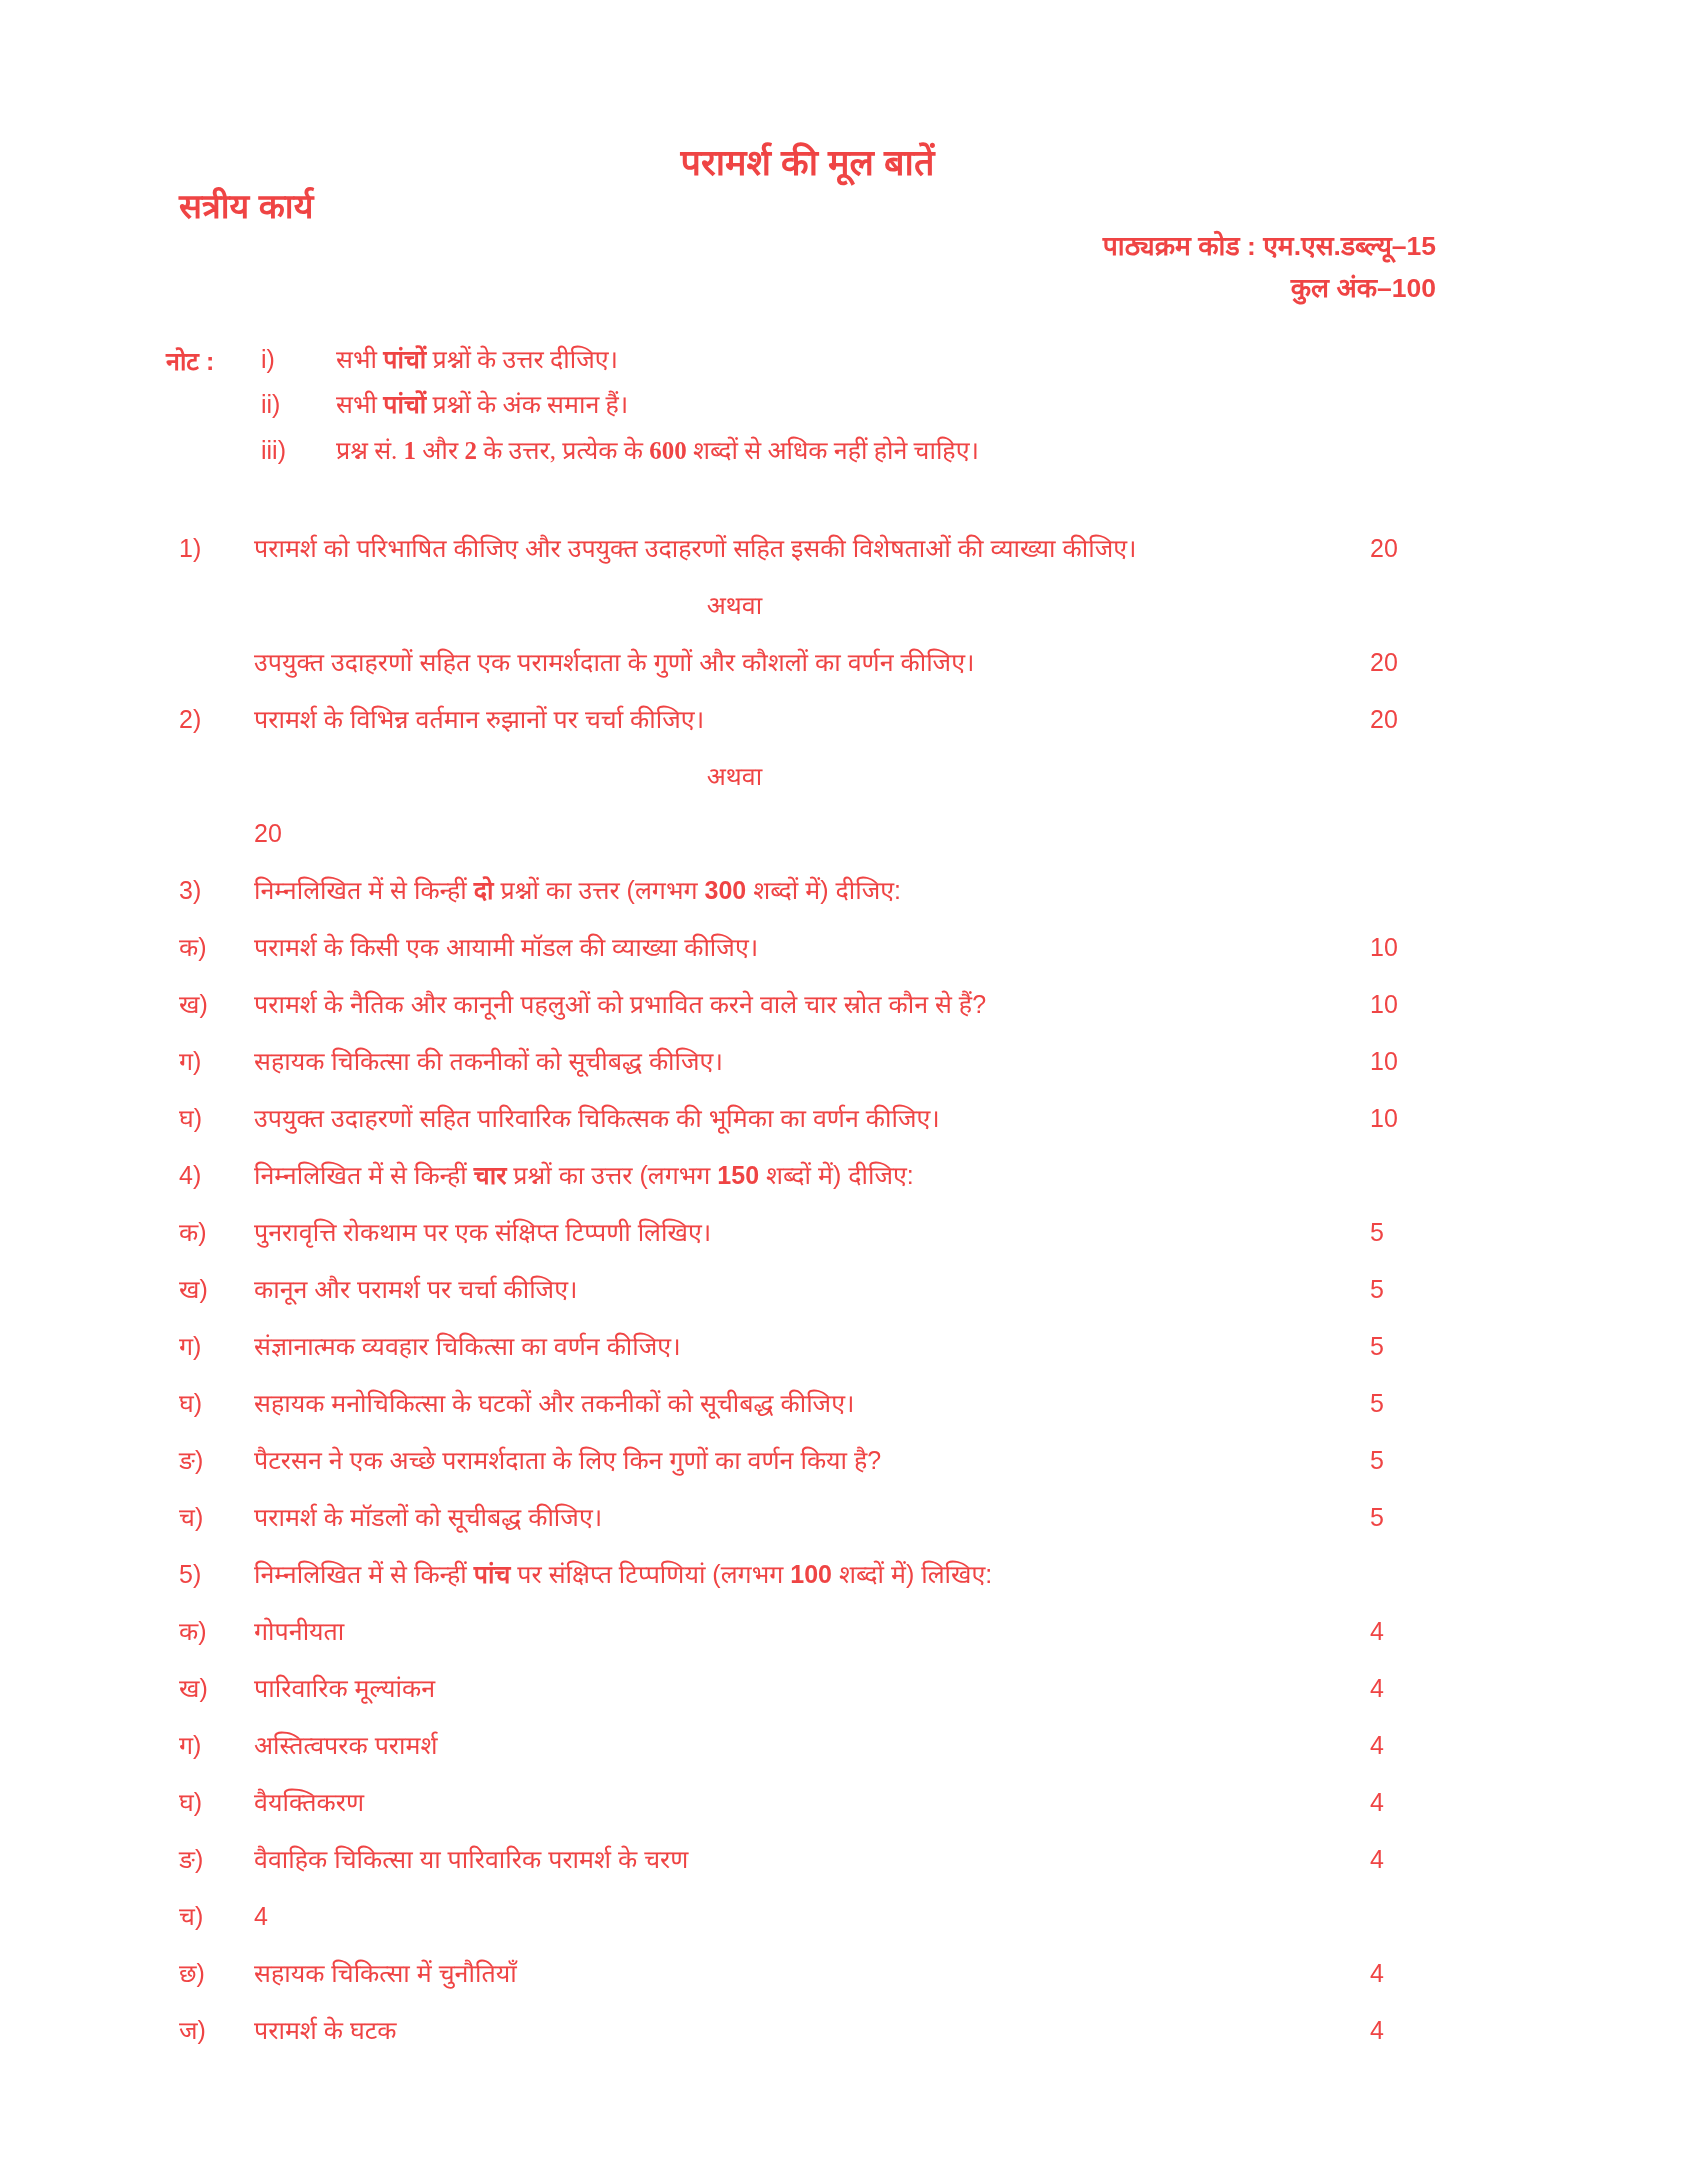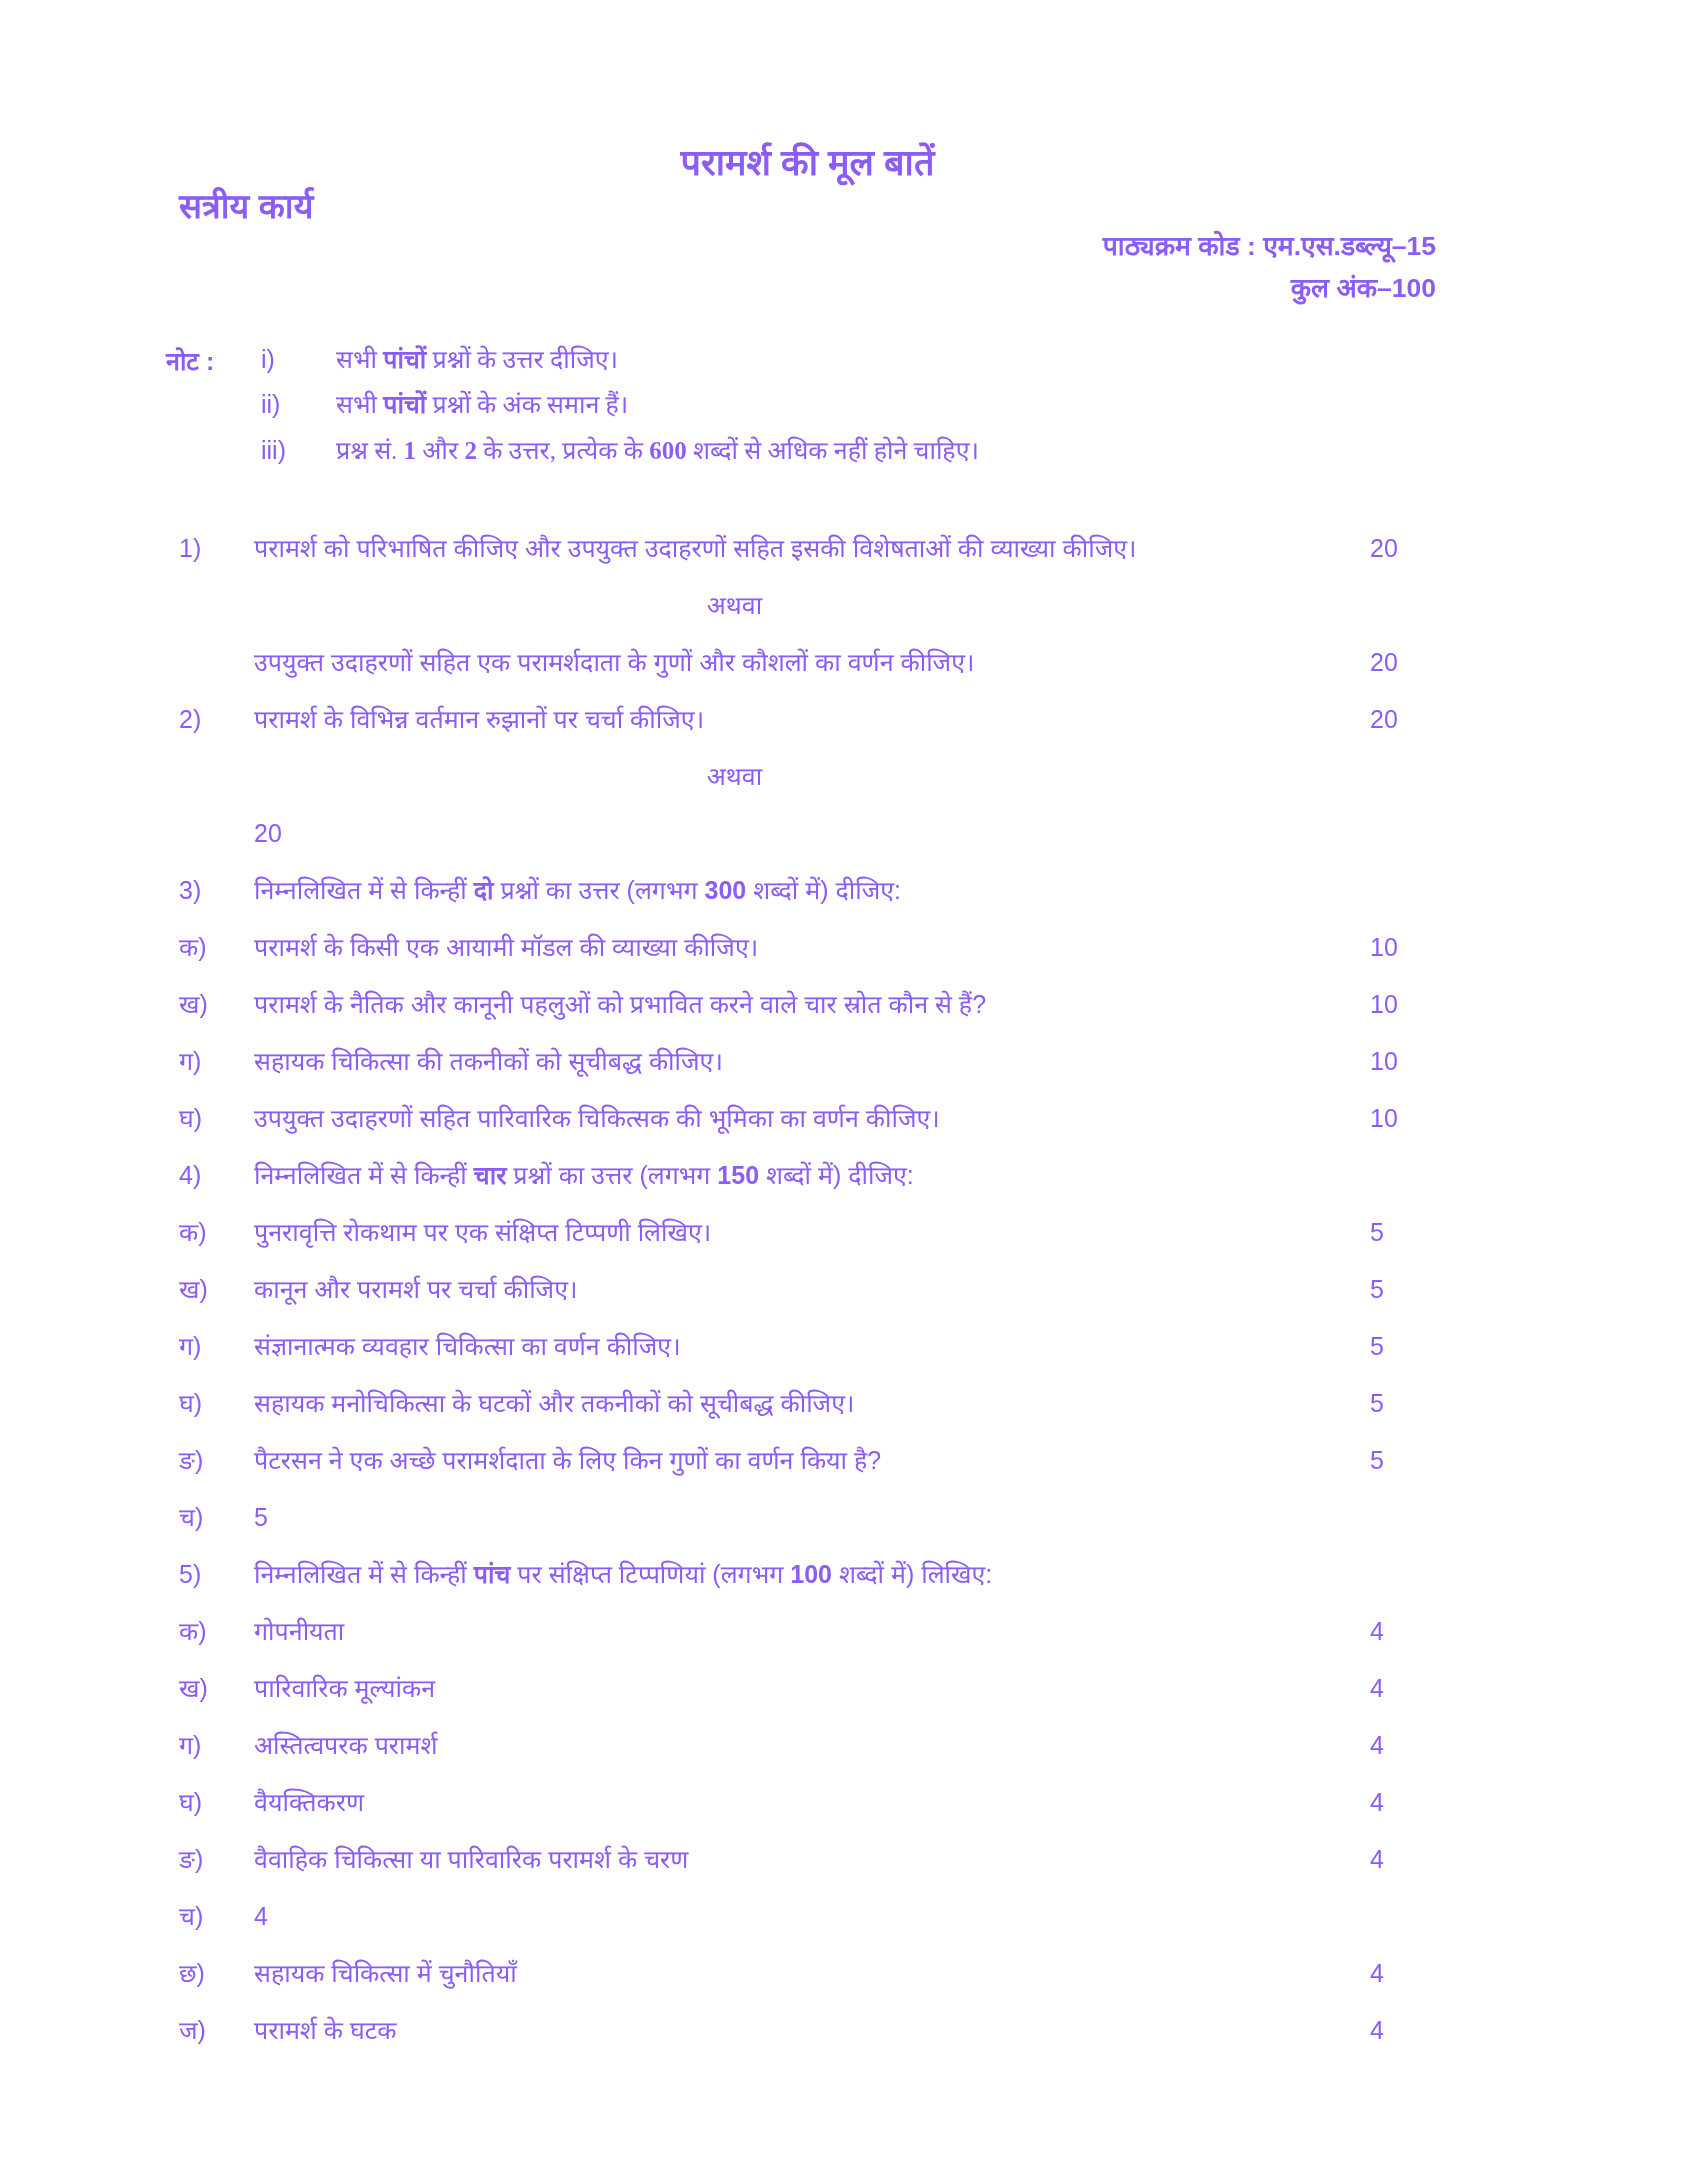--- a/index.html
+++ b/index.html
@@ -5,21 +5,21 @@
   html, body {
     margin: 0;
     padding: 0;
     background: #ffffff;
   }
   .page {
     position: relative;
     width: 1687px;
     height: 2183px;
     background: #ffffff;
-    color: #8b5cf6;
+    color: #ef4444;
     font-family: "Liberation Sans", "DejaVu Sans", sans-serif;
     font-size: 25px;
     box-sizing: border-box;
     padding: 142px 251px 66px 179px;
     overflow: hidden;
   }
   .b { font-weight: bold; }
 
   
   .doc-title {
@@ -197,20 +197,21 @@
         <span class="q-text"><span>सहायक मनोचिकित्सा के घटकों और तकनीकों को सूचीबद्ध कीजिए।</span></span>
         <span class="q-marks">5</span>
       </div>
       <div class="row q-row">
         <span class="q-num">ङ)</span>
         <span class="q-text"><span>पैटरसन ने एक अच्छे परामर्शदाता के लिए किन गुणों का वर्णन किया है?</span></span>
         <span class="q-marks">5</span>
       </div>
       <div class="row q-row">
         <span class="q-num">च)</span>
+        <span class="q-text"><span>परामर्श के मॉडलों को सूचीबद्ध कीजिए।</span></span>
         <span class="q-marks">5</span>
       </div>
       <div class="row q-row">
         <span class="q-num">5)</span>
         <span class="q-text"><span>निम्नलिखित में से किन्हीं </span><span class="b">पांच</span><span> पर संक्षिप्त टिप्पणियां (लगभग </span><span class="b">100</span><span> शब्दों में) लिखिए:</span></span>
         <span class="q-marks"></span>
       </div>
       <div class="row q-row">
         <span class="q-num">क)</span>
         <span class="q-text"><span>गोपनीयता</span></span>

